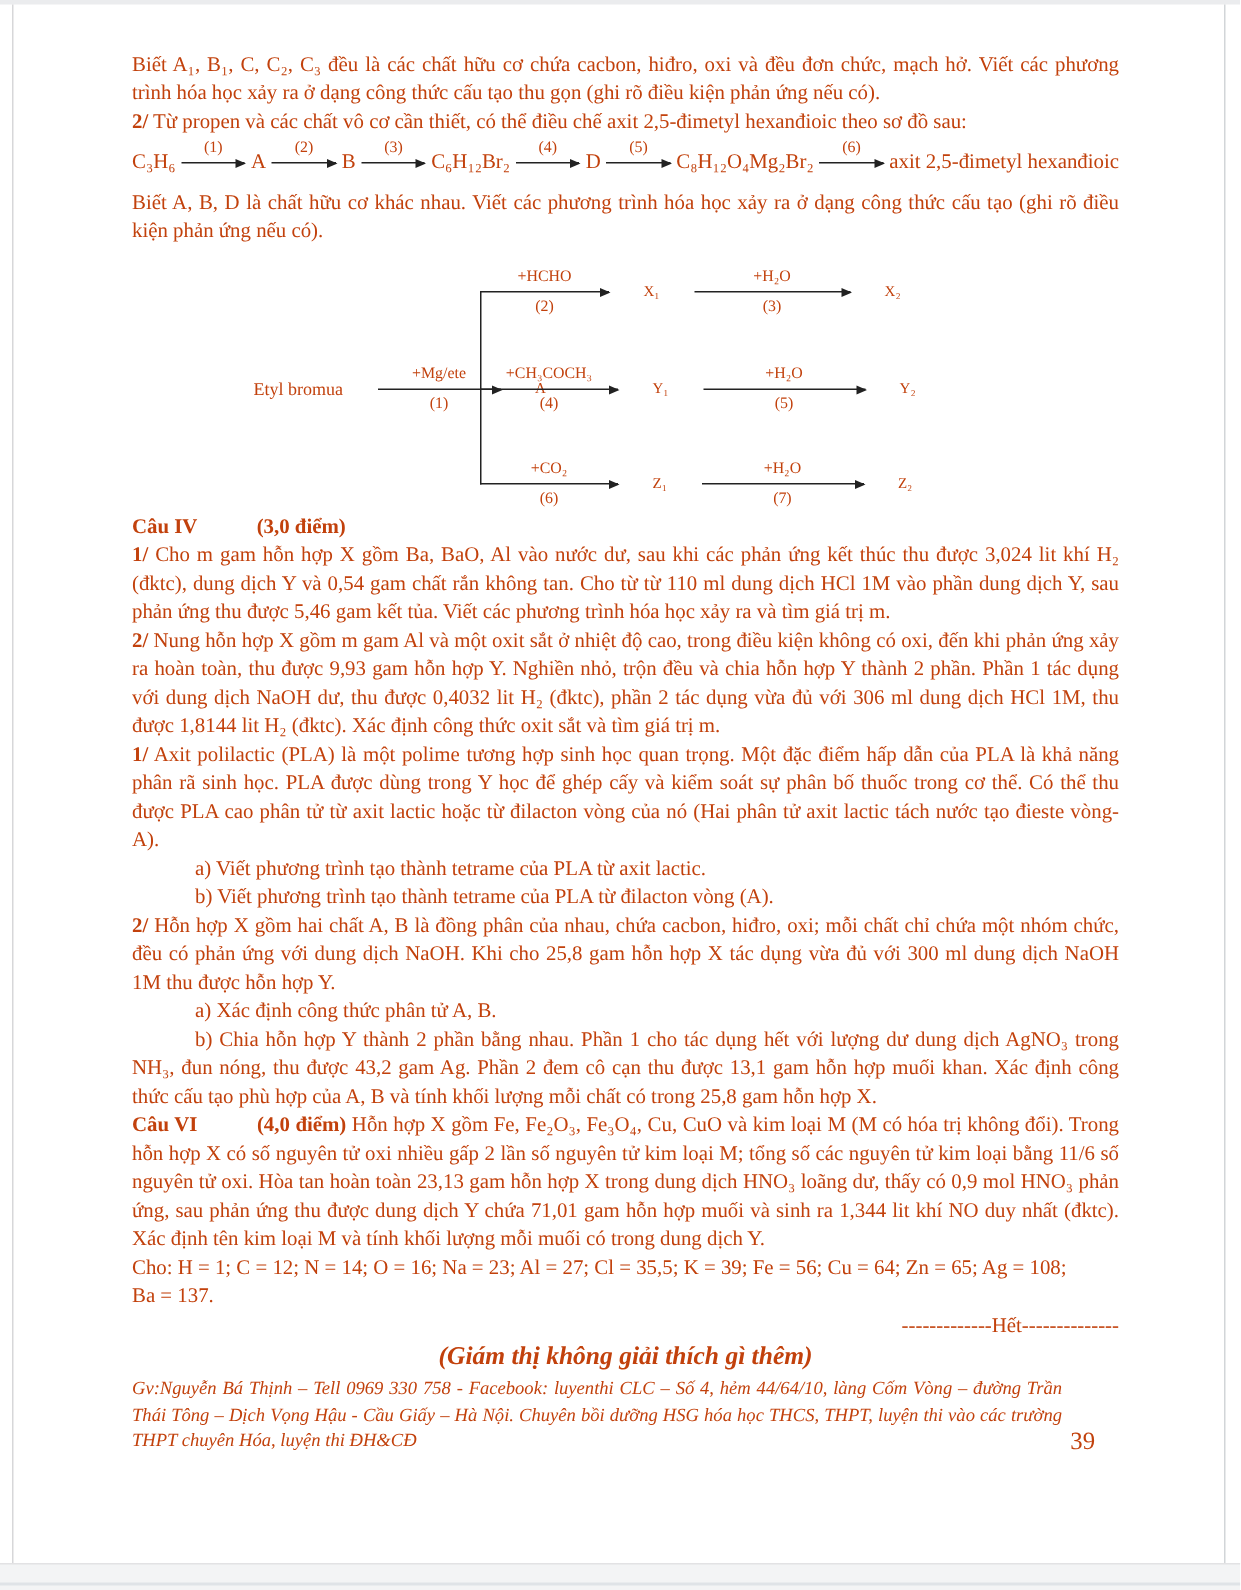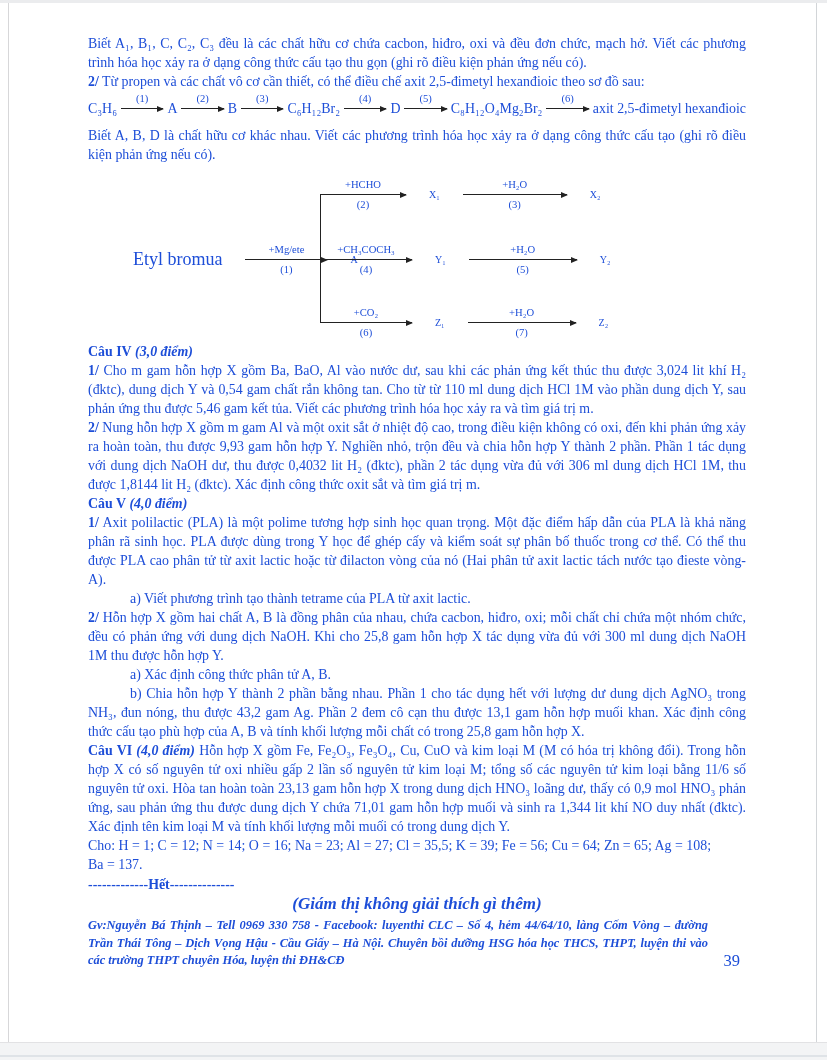--- a/index.html
+++ b/index.html
@@ -1,27 +1,27 @@
 <!DOCTYPE html>
 <html><head>
 <meta charset="utf-8">
 <style>
   html,body{margin:0;padding:0;background:#fff;}
   .page{position:relative;width:827px;height:1060px;background:#ffffff;overflow:hidden;
-        font-family:"Liberation Serif","DejaVu Serif",serif;color:#1d4ed8;}
+        font-family:"Liberation Serif","DejaVu Serif",serif;color:#c2410c;}
   .edge-top{position:absolute;left:0;top:0;right:0;height:3px;background:#ebecee;}
   .edge-left{position:absolute;left:8px;top:3px;bottom:17px;width:1px;background:#d7d7d9;}
   .edge-right{position:absolute;right:10px;top:3px;bottom:17px;width:1px;background:#d2d5d8;}
   .edge-bottom{position:absolute;left:0;right:0;bottom:0;height:17px;background:#f3f4f5;border-top:1px solid #e2e2e4;}
   .edge-bottom-line{position:absolute;left:0;right:0;bottom:3px;height:2px;background:#dfe3e7;}
 
   .content{position:absolute;left:88px;top:34px;width:658px;font-size:13.9px;line-height:19px;}
   p.jp{margin:0;text-align:justify;}
   .bld{font-weight:bold;}
-  .it{font-style:italic;}
+  .it{margin-left:36px;}
   .ind{padding-left:42px;}
   .indent-first{text-indent:42px;}
 
   
   .rxn-arrow{display:inline-flex;flex-direction:column;align-items:center;justify-content:center;flex:0 0 auto;}
   .rxn-arrow .t,.rxn-arrow .b{font-size:10.6px;line-height:13px;height:13px;white-space:nowrap;}
   .rxn-arrow .s{position:relative;align-self:stretch;height:1px;background:#222;margin:3px 0;}
   .rxn-arrow .s::after{content:"";position:absolute;right:-1px;top:50%;transform:translateY(-50%);
       width:0;height:0;border-left:7px solid #222;border-top:3.2px solid transparent;border-bottom:3.2px solid transparent;}
 
@@ -29,28 +29,28 @@
       width:100%;margin:1px 0 1px 0;white-space:nowrap;}
   .scheme-row .chem{flex:0 0 auto;}
   .scheme-row .rxn-arrow{flex:1 1 34px;min-width:30px;}
 
   
   .diagram{position:relative;height:174px;margin:2px 0 2px 0;}
   .drow{position:absolute;display:flex;align-items:center;column-gap:23px;white-space:nowrap;}
   .vline{position:absolute;left:232px;top:28px;height:129px;width:1.2px;background:#222;}
   .chem{font-size:13.9px;}
   .chem.big{font-size:10px;}
-  .etyl{font-size:18px;}
+  .etyl{font-size:12px;margin-left:36px;}
 
   .cho{white-space:nowrap;}
-  .het{text-align:left;margin-top:1px;font-weight:bold;}
+  .het{text-align:right;margin-top:1px;}
   .gnote{text-align:center;font-weight:bold;font-style:italic;font-size:17px;line-height:20px;}
   .contact-wrap{position:relative;margin-top:3px;}
-  .contact{margin:0;font-weight:bold;font-style:italic;font-size:12.4px;line-height:17.5px;text-align:justify;width:620px;}
-  .pagenum{position:absolute;right:6px;bottom:0px;font-size:16.5px;font-style:normal;font-weight:normal;}
+  .contact{margin:0;font-weight:normal;font-style:italic;font-size:12.4px;line-height:17.5px;text-align:justify;width:620px;}
+  .pagenum{position:absolute;right:16px;bottom:0px;font-size:16.5px;font-style:normal;font-weight:normal;}
 </style>
 </head>
 <body>
 
 <div class="page">
   <div class="content">
 
     <p class="jp">Biết A₁, B₁, C, C₂, C₃ đều là các chất hữu cơ chứa cacbon, hiđro, oxi và đều đơn chức, mạch hở. Viết các phương trình hóa học xảy ra ở dạng công thức cấu tạo thu gọn (ghi rõ điều kiện phản ứng nếu có).</p>
 
     <p class="jp"><span class="bld">2/</span><span> Từ propen và các chất vô cơ cần thiết, có thể điều chế axit 2,5-đimetyl hexanđioic theo sơ đồ sau:</span></p>
@@ -154,23 +154,23 @@
             <span class="b">(7)</span>
           </span>
         <span class="chem big">Z₂</span>
       </div>
     </div>
 
     <p class="jp"><span class="bld">Câu IV</span><span class="bld it"> (3,0 điểm)</span></p>
     <p class="jp"><span class="bld">1/</span><span> Cho m gam hỗn hợp X gồm Ba, BaO, Al vào nước dư, sau khi các phản ứng kết thúc thu được 3,024 lit khí H₂ (đktc), dung dịch Y và 0,54 gam chất rắn không tan. Cho từ từ 110 ml dung dịch HCl 1M vào phần dung dịch Y, sau phản ứng thu được 5,46 gam kết tủa. Viết các phương trình hóa học xảy ra và tìm giá trị m.</span></p>
     <p class="jp"><span class="bld">2/</span><span> Nung hỗn hợp X gồm m gam Al và một oxit sắt ở nhiệt độ cao, trong điều kiện không có oxi, đến khi phản ứng xảy ra hoàn toàn, thu được 9,93 gam hỗn hợp Y. Nghiền nhỏ, trộn đều và chia hỗn hợp Y thành 2 phần. Phần 1 tác dụng với dung dịch NaOH dư, thu được 0,4032 lit H₂ (đktc), phần 2 tác dụng vừa đủ với 306 ml dung dịch HCl 1M, thu được 1,8144 lit H₂ (đktc). Xác định công thức oxit sắt và tìm giá trị m.</span></p>
 
-    <p class="jp"><span class="bld">Câu V</span><span class="bld it"> (4,0 điểm)</span></p>
     <p class="jp"><span class="bld">1/</span><span> Axit polilactic (PLA) là một polime tương hợp sinh học quan trọng. Một đặc điểm hấp dẫn của PLA là khả năng phân rã sinh học. PLA được dùng trong Y học để ghép cấy và kiểm soát sự phân bố thuốc trong cơ thể. Có thể thu được PLA cao phân tử từ axit lactic hoặc từ đilacton vòng của nó (Hai phân tử axit lactic tách nước tạo đieste vòng-A).</span></p>
     <p class="jp ind">a) Viết phương trình tạo thành tetrame của PLA từ axit lactic.</p>
+    <p class="jp ind">b) Viết phương trình tạo thành tetrame của PLA từ đilacton vòng (A).</p>
     <p class="jp"><span class="bld">2/</span><span> Hỗn hợp X gồm hai chất A, B là đồng phân của nhau, chứa cacbon, hiđro, oxi; mỗi chất chỉ chứa một nhóm chức, đều có phản ứng với dung dịch NaOH. Khi cho 25,8 gam hỗn hợp X tác dụng vừa đủ với 300 ml dung dịch NaOH 1M thu được hỗn hợp Y.</span></p>
     <p class="jp ind">a) Xác định công thức phân tử A, B.</p>
     <p class="jp indent-first">b) Chia hỗn hợp Y thành 2 phần bằng nhau. Phần 1 cho tác dụng hết với lượng dư dung dịch AgNO₃ trong NH₃, đun nóng, thu được 43,2 gam Ag. Phần 2 đem cô cạn thu được 13,1 gam hỗn hợp muối khan. Xác định công thức cấu tạo phù hợp của A, B và tính khối lượng mỗi chất có trong 25,8 gam hỗn hợp X.</p>
 
     <p class="jp"><span class="bld">Câu VI</span><span class="bld it"> (4,0 điểm)</span><span> Hỗn hợp X gồm Fe, Fe₂O₃, Fe₃O₄, Cu, CuO và kim loại M (M có hóa trị không đổi). Trong hỗn hợp X có số nguyên tử oxi nhiều gấp 2 lần số nguyên tử kim loại M; tổng số các nguyên tử kim loại bằng 11/6 số nguyên tử oxi. Hòa tan hoàn toàn 23,13 gam hỗn hợp X trong dung dịch HNO₃ loãng dư, thấy có 0,9 mol HNO₃ phản ứng, sau phản ứng thu được dung dịch Y chứa 71,01 gam hỗn hợp muối và sinh ra 1,344 lit khí NO duy nhất (đktc). Xác định tên kim loại M và tính khối lượng mỗi muối có trong dung dịch Y.</span></p>
 
     <div class="cho">Cho: H = 1; C = 12; N = 14; O = 16; Na = 23; Al = 27; Cl = 35,5; K = 39; Fe = 56; Cu  = 64; Zn = 65; Ag = 108;</div>
     <div class="cho">Ba = 137.</div>
 
     <div class="het">-------------Hết--------------</div>

